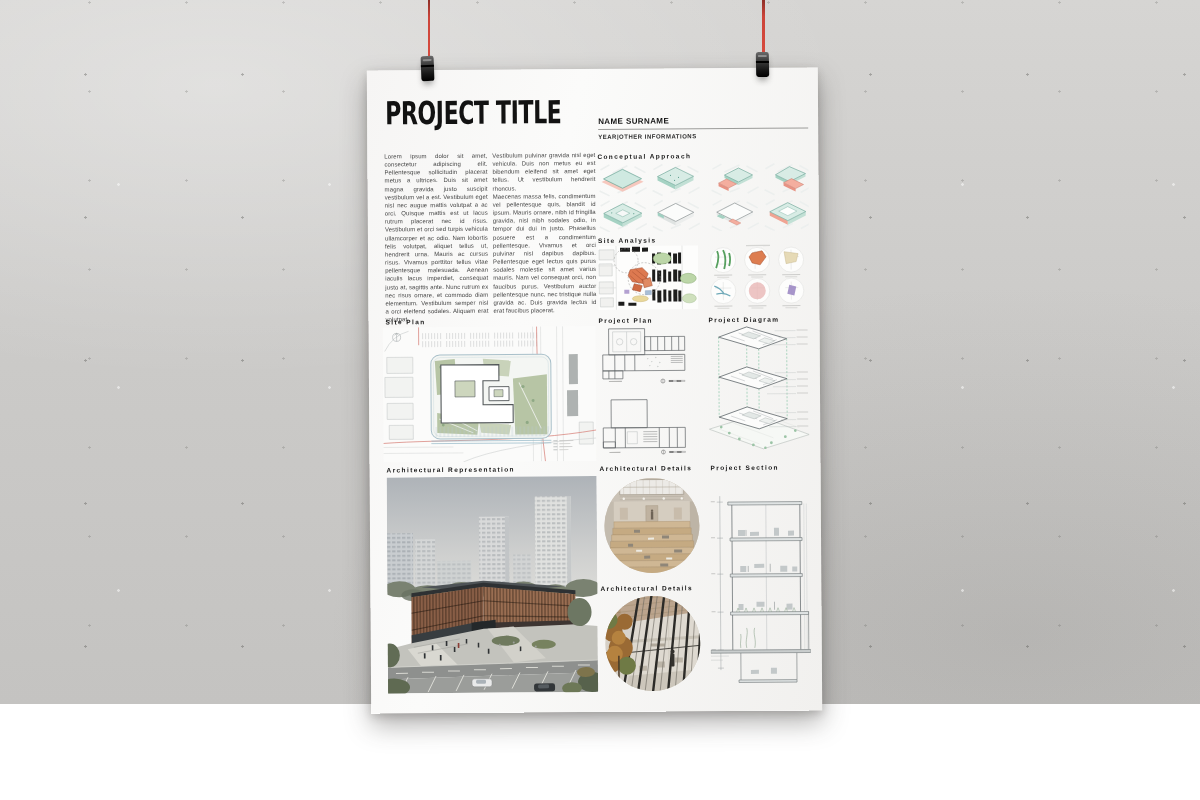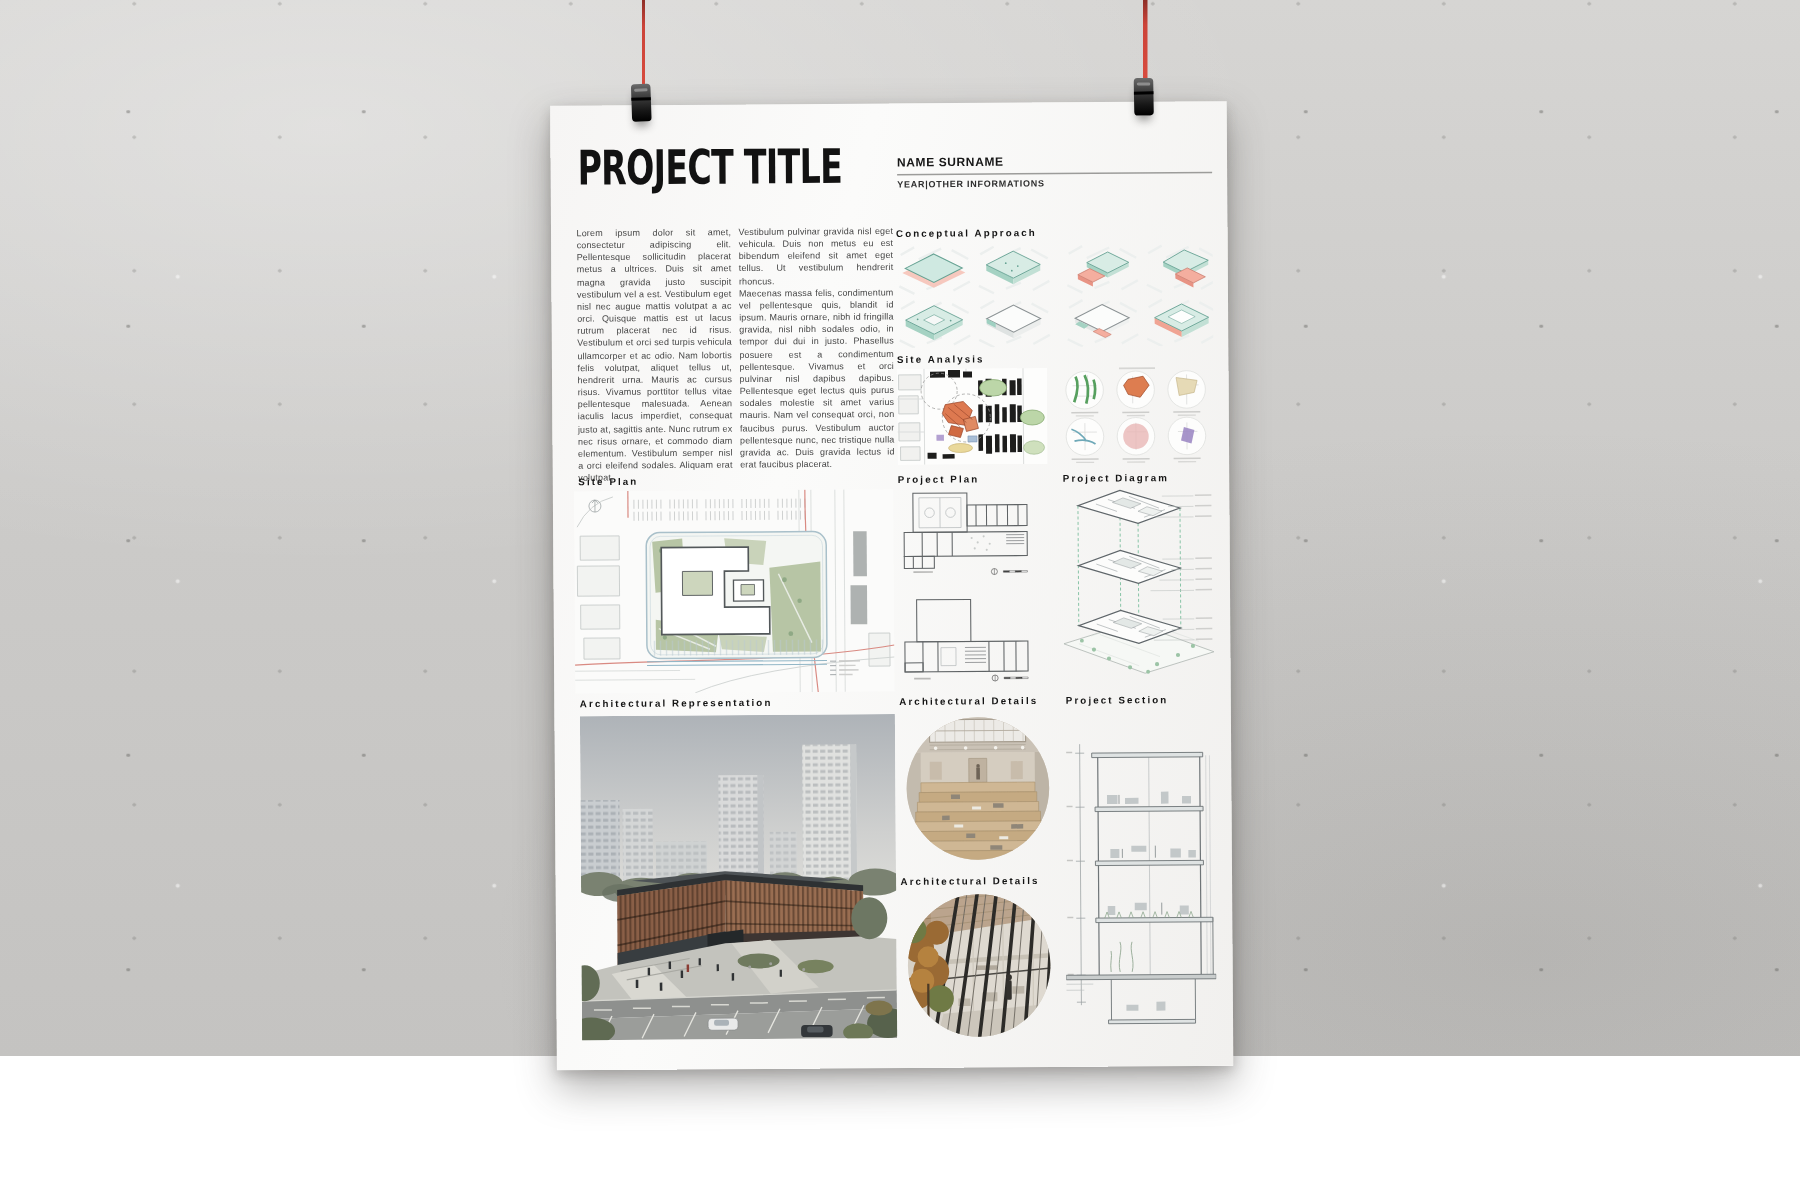--- a/index.html
+++ b/index.html
@@ -43,21 +43,21 @@
 
 <div class="scene">
 
   <div class="string" style="left:427.5px;top:0;height:59px;"></div>
   <div class="string" style="left:762px;top:0;height:55px;"></div>
 
   <div class="poster">
 
     <div class="abs title" style="left:18px;top:27px;">PROJECT TITLE</div>
 
-    <div class="abs author" style="left:231px;top:35px;">
+    <div class="abs author" style="left:231px;top:48px;">
       <div class="author-name">NAME SURNAME</div>
       <div class="author-divider"></div>
       <div class="author-meta">YEAR|OTHER INFORMATIONS</div>
     </div>
 
     <div class="abs intro" style="left:17px;top:82px;">
       <div class="intro-col">Lorem ipsum dolor sit amet, consectetur adipiscing elit. Pellentesque sollicitudin placerat metus a ultrices. Duis sit amet magna gravida justo suscipit vestibulum vel a est. Vestibulum eget nisl nec augue mattis volutpat a ac orci. Quisque mattis est ut lacus rutrum placerat nec id risus. Vestibulum et orci sed turpis vehicula ullamcorper et ac odio. Nam lobortis felis volutpat, aliquet tellus ut, hendrerit urna. Mauris ac cursus risus. Vivamus porttitor tellus vitae pellentesque malesuada. Aenean iaculis lacus imperdiet, consequat justo at, sagittis ante. Nunc rutrum ex nec risus ornare, et commodo diam elementum. Vestibulum semper nisl a orci eleifend sodales. Aliquam erat volutpat.</div>
       <div class="intro-col">Vestibulum pulvinar gravida nisl eget vehicula. Duis non metus eu est bibendum eleifend sit amet eget tellus. Ut vestibulum hendrerit rhoncus.
 Maecenas massa felis, condimentum vel pellentesque quis, blandit id ipsum. Mauris ornare, nibh id fringilla gravida, nisl nibh sodales odio, in tempor dui dui in justo. Phasellus posuere est a condimentum pellentesque. Vivamus et orci pulvinar nisl dapibus dapibus. Pellentesque eget lectus quis purus sodales molestie sit amet varius mauris. Nam vel consequat orci, non faucibus purus. Vestibulum auctor pellentesque nunc, nec tristique nulla gravida ac. Duis gravida lectus id erat faucibus placerat.</div>
     </div>

